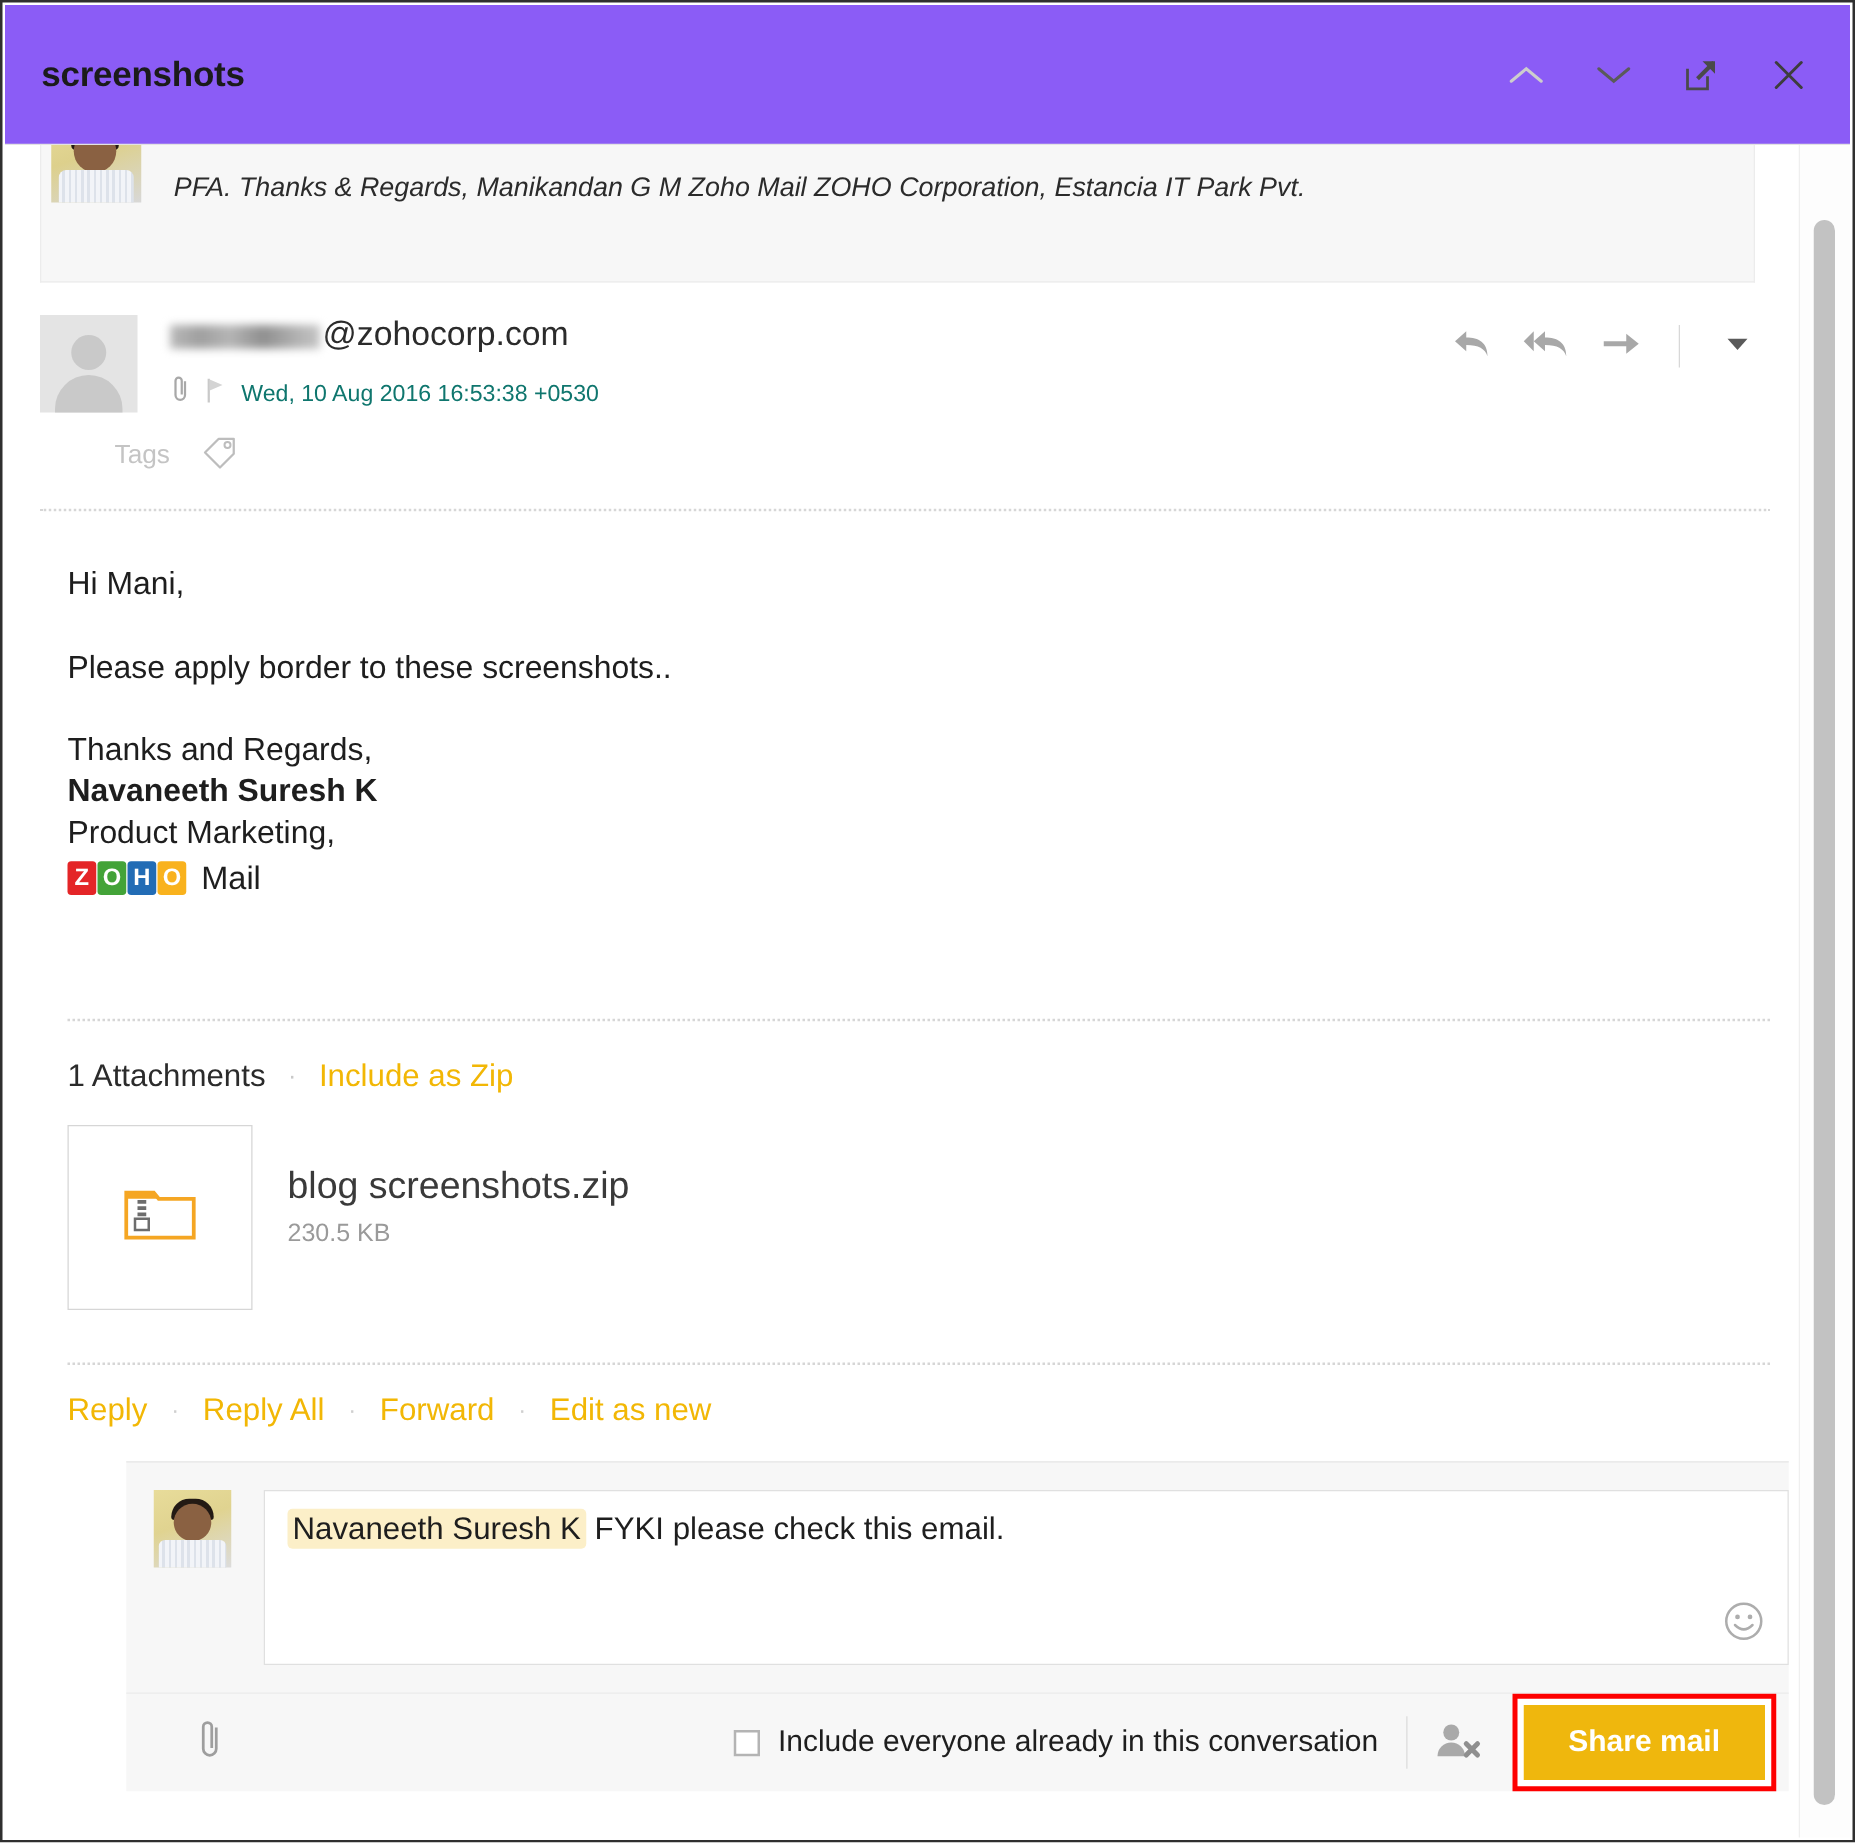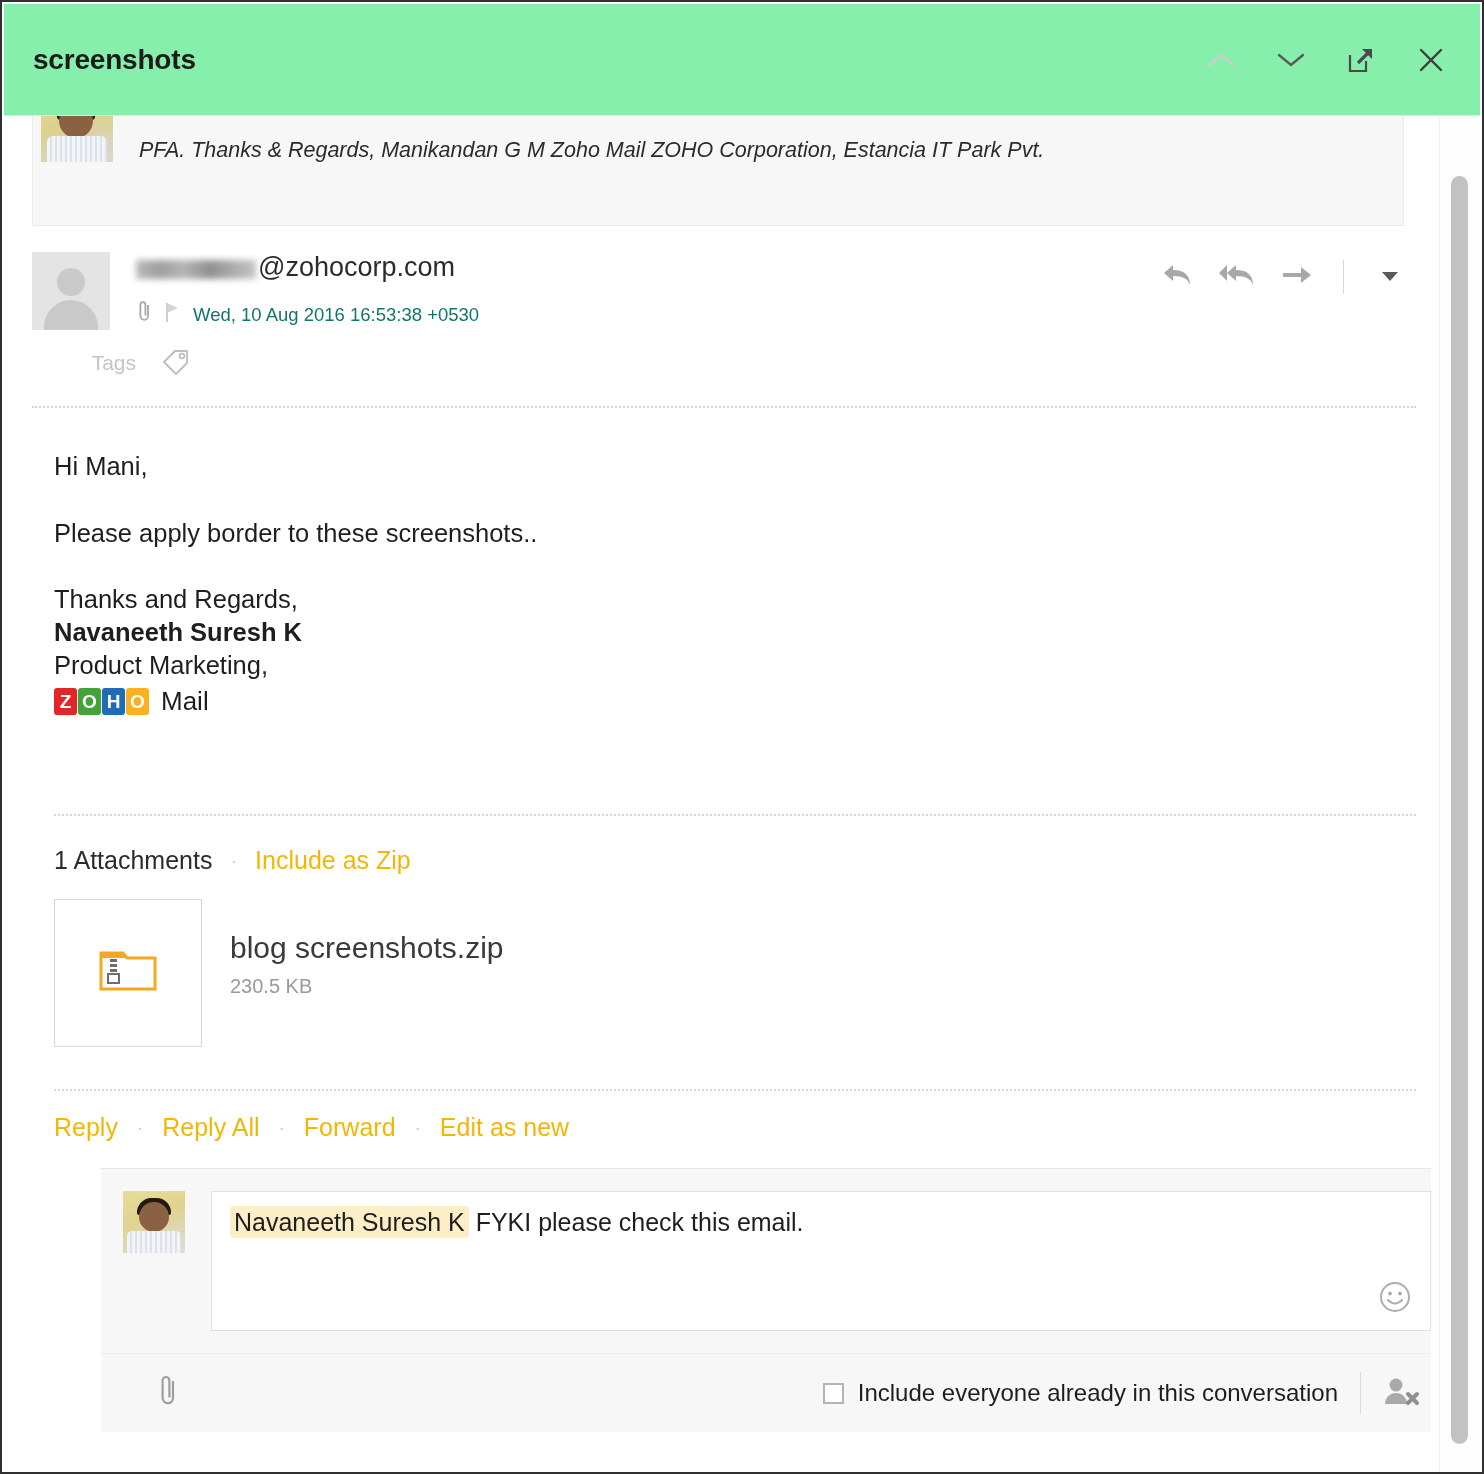--- a/index.html
+++ b/index.html
@@ -18,21 +18,21 @@
     border: 2px solid #2f2f2f;
     background: #ffffff;
     overflow: hidden;
   }
 
   
   .win-header {
     position: absolute;
     top: 2px; left: 2px; right: 2px;
     height: 112px;
-    background: #86efac;
+    background: #8b5cf6;
     border-bottom: 1px solid #e3e3e3;
     z-index: 30;
     display: flex;
     align-items: center;
     box-sizing: border-box;
   }
   .win-title {
     font-size: 28px;
     font-weight: bold;
     color: #1b1b1b;
@@ -675,20 +675,23 @@
         <div class="person-x">
           <span>
             <svg width="40" height="34" viewBox="0 0 40 34">
               <circle cx="15" cy="11" r="6.4" fill="#a9a9a9"></circle>
               <path d="M4 30 a11 11 0 0 1 22 0 Z" fill="#a9a9a9"></path>
               <path d="M27 20 L36 29 M36 20 L27 29" stroke="#8f8f8f" stroke-width="4" stroke-linecap="round"></path>
             </svg>
           </span>
         </div>
 
+        <div class="share-btn-wrap">
+          <button class="share-btn">Share mail</button>
+        </div>
       </div>
     </div>
 
   </div>
 
   <div class="scrollbar-track">
     <div class="scrollbar-thumb"></div>
   </div>
 
 </div>

